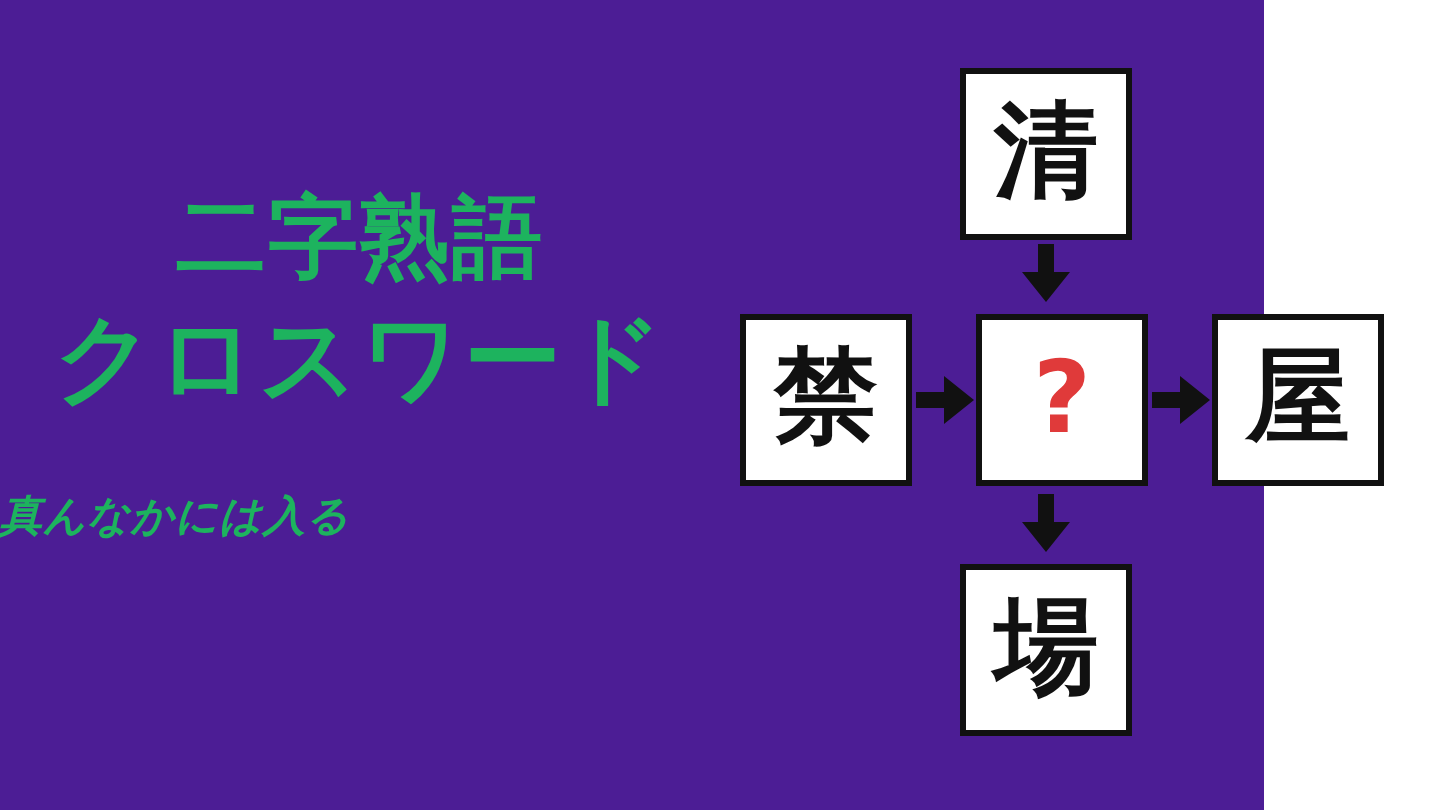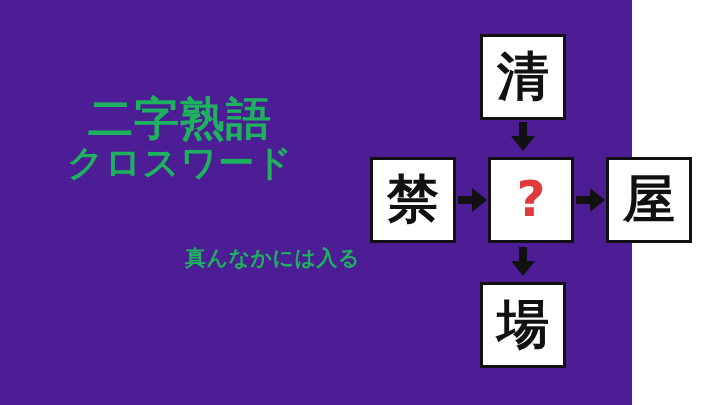--- a/index.html
+++ b/index.html
@@ -32,34 +32,35 @@
     font-family: "DejaVu Sans", "Liberation Sans", sans-serif;
     font-size: 45px;
     font-weight: 700;
     line-height: 1.02;
     letter-spacing: 1px;
     color: #1db35e;
     white-space: nowrap;
   }
   .title-line-2 {
     font-family: "DejaVu Sans", "Liberation Sans", sans-serif;
-    font-size: 36px;
+    font-size: 49px;
     font-weight: 700;
     line-height: 1.05;
     letter-spacing: 1px;
     color: #1db35e;
     white-space: nowrap;
-    margin-top: 2px;
+    margin-top: 12px;
   }
   .subtitle-block {
     position: absolute;
     left: 0px;
     top: 246px;
     width: 360px;
-    text-align: right;
+    text-align: left;
+    font-style: italic;
   }
   .subtitle-line {
     font-family: "DejaVu Sans", "Liberation Sans", sans-serif;
     font-size: 21px;
     font-weight: 700;
     line-height: 1.22;
     letter-spacing: 0.5px;
     color: #1db35e;
     white-space: nowrap;
   }

